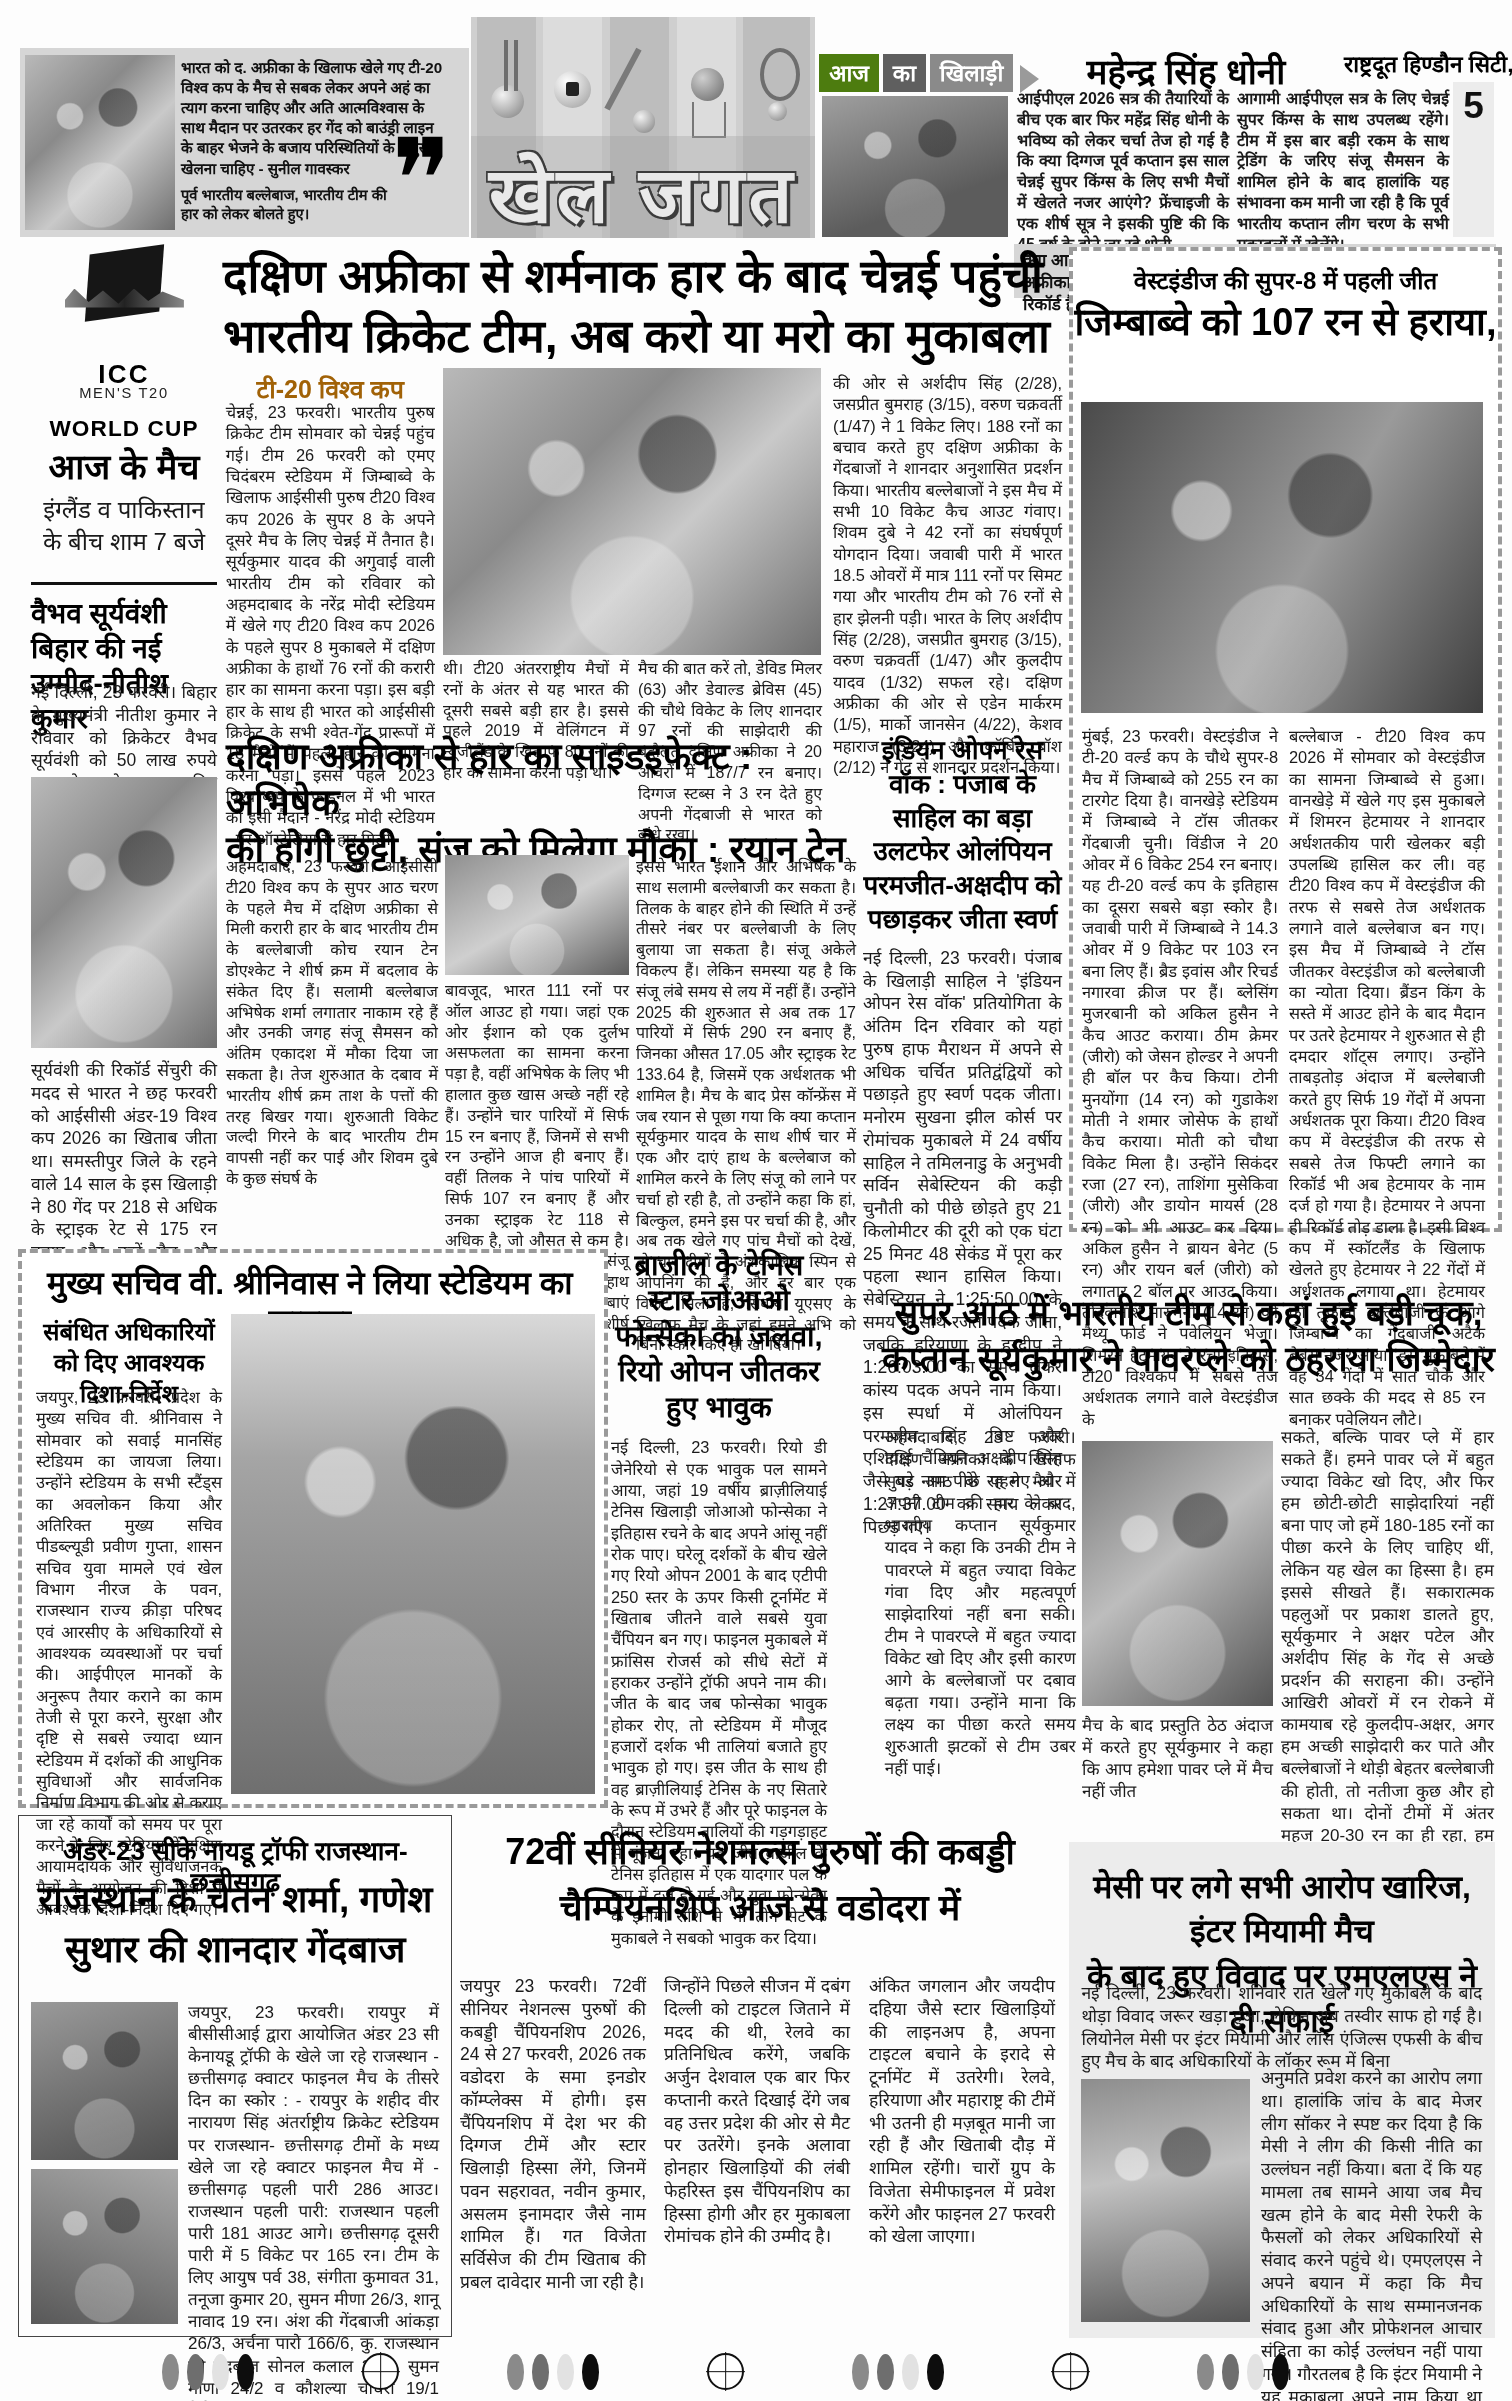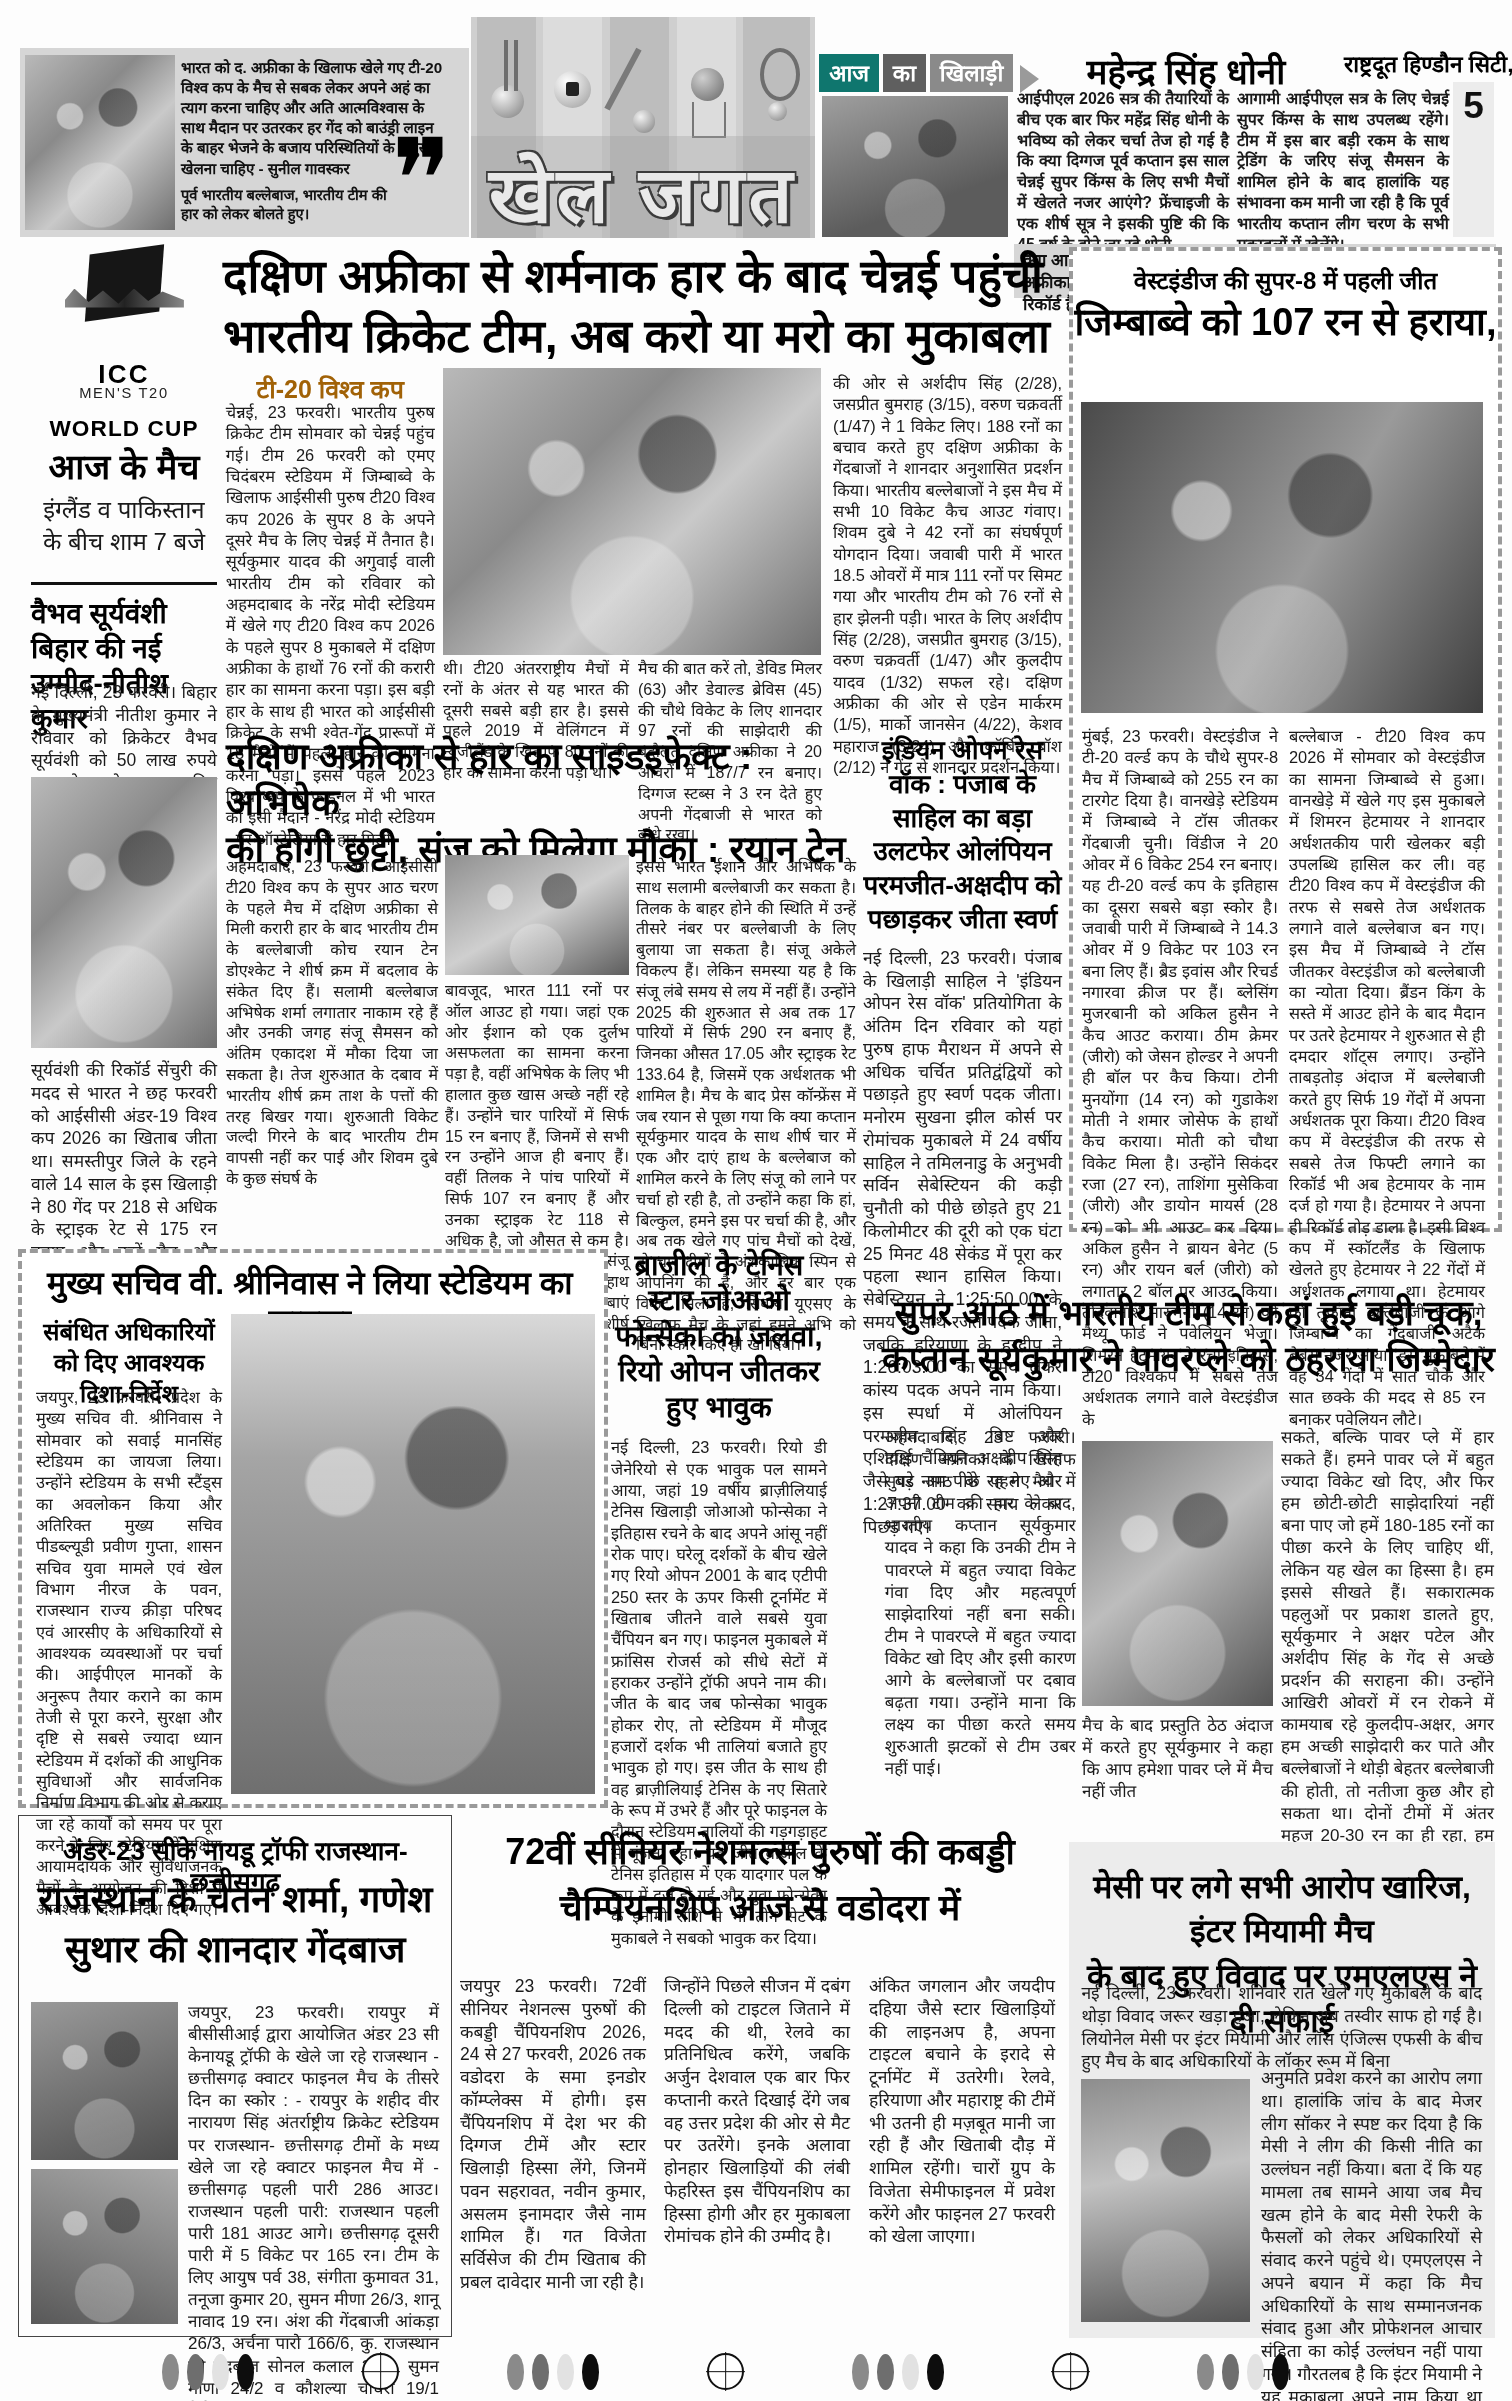--- a/index.html
+++ b/index.html
@@ -63,21 +63,21 @@
     <div class="mast-stripe" style="left:272px;width:67px;">
         <div class="abs" style="left:17px;top:31px;width:32px;height:45px;border:4.5px solid #6e6e6e;border-radius:50%;"></div>
         <div class="mast-ball" style="left:25px;top:85px;width:19px;height:19px;"></div>
       </div>
     <div class="abs" style="left:0;right:0;top:119px;height:103px;background:rgba(160,160,160,.35);"></div>
     <div class="abs center" style="left:0;right:0;top:123px;font-size:77px;font-weight:bold;color:#e9e9e9;text-shadow:3.4px 3.4px 0 #3c3c3c,-1.7px -1.7px 0 #3c3c3c,1.7px -1.7px 0 #3c3c3c,-1.7px 1.7px 0 #3c3c3c;letter-spacing:4.5px;">खेल जगत</div>
   </div>
 
   <div class="abs" style="left:819px;top:51px;width:676px;height:187px;">
     <div class="abs" style="left:0;top:2.8px;">
-      <span class="labelchip" style="font-size:22.6px;background:#0f766e;">आज</span><span class="labelchip" style="font-size:22.6px;background:#5f5f5f;margin-left:3.4px;">का</span><span class="labelchip" style="font-size:22.6px;background:#8a8a8a;margin-left:3.4px;" title="आज का खिलाड़ी">खिलाड़ी</span>
+      <span class="labelchip" style="font-size:22.6px;background:#4d7c0f;">आज</span><span class="labelchip" style="font-size:22.6px;background:#5f5f5f;margin-left:3.4px;">का</span><span class="labelchip" style="font-size:22.6px;background:#8a8a8a;margin-left:3.4px;" title="आज का खिलाड़ी">खिलाड़ी</span>
       <span style="display:inline-block;width:0;height:0;border-left:19px solid #9a9a9a;border-top:14.7px solid transparent;border-bottom:14.7px solid transparent;vertical-align:middle;margin-left:4.5px;"></span>
     </div>
     <div class="photo" style="left:2.8px;top:45px;width:186px;height:141px;background:linear-gradient(160deg,#9f9f9f,#5c5c5c 70%);"></div>
     <div class="abs center hl" style="left:237px;top:0;width:260px;font-size:35px;">महेन्द्र सिंह धोनी</div>
     <div class="abs hl" style="left:525px;top:1.1px;width:339px;font-size:22.6px;">राष्ट्रदूत हिण्डौन सिटी, 24 फरवरी, 2026</div>
     <div class="abs lightbox" style="left:634px;top:31px;width:41px;height:155px;">
       <div class="center" style="font-size:37px;font-weight:bold;margin-top:3.4px;">5</div>
     </div>
     <div class="abs body-txt" style="left:198px;top:38px;width:212px;font-size:16px;font-weight:bold;">आईपीएल 2026 सत्र की तैयारियों के बीच एक बार फिर महेंद्र सिंह धोनी के भविष्य को लेकर चर्चा तेज हो गई है कि क्या दिग्गज पूर्व कप्तान इस साल चेन्नई सुपर किंग्स के लिए सभी मैचों में खेलते नजर आएंगे? फ्रेंचाइजी के एक शीर्ष सूत्र ने इसकी पुष्टि की कि 45 वर्ष के होने जा रहे धोनी</div>
     <div class="abs body-txt" style="left:418px;top:38px;width:212px;font-size:16px;font-weight:bold;">आगामी आईपीएल सत्र के लिए चेन्नई सुपर किंग्स के साथ उपलब्ध रहेंगे। टीम में इस बार बड़ी रकम के साथ ट्रेडिंग के जरिए संजू सैमसन के शामिल होने के बाद हालांकि यह संभावना कम मानी जा रही है कि पूर्व भारतीय कप्तान लीग चरण के सभी मुकाबलों में खेलेंगे।</div>

